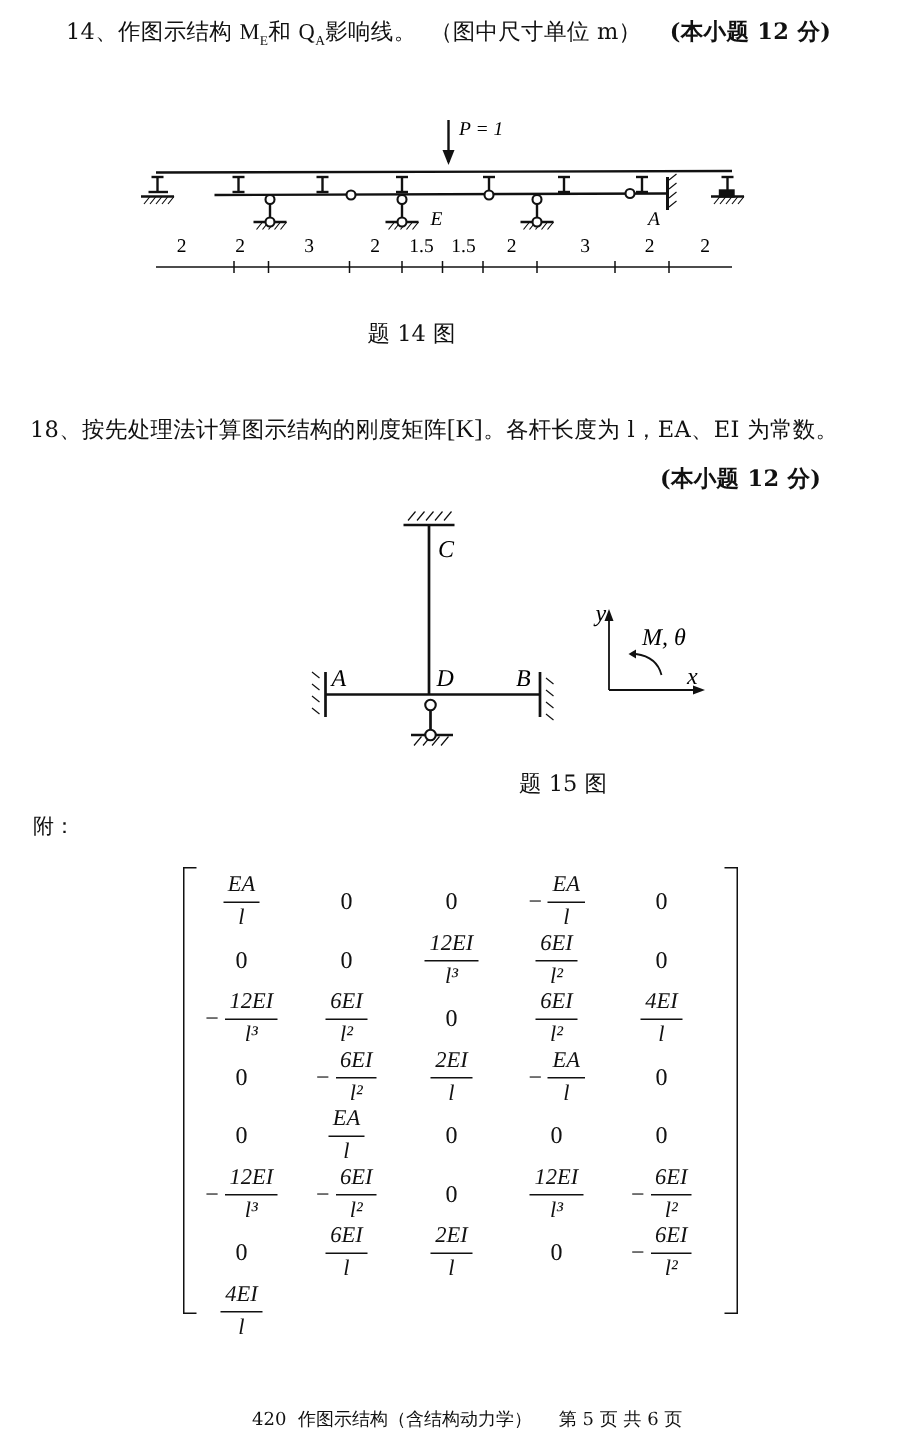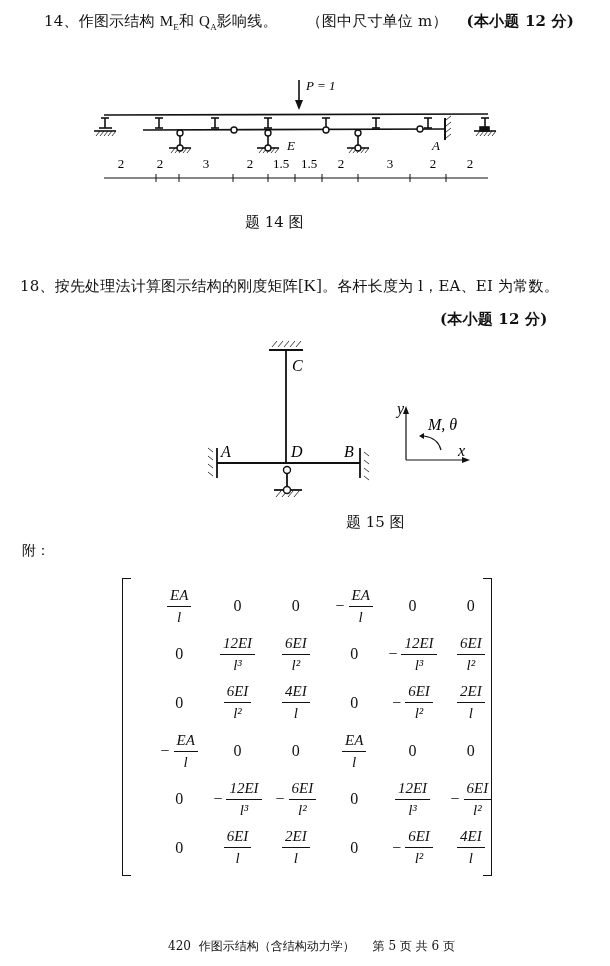--- a/index.html
+++ b/index.html
@@ -9,37 +9,37 @@
   .q-title { font-size:15px; letter-spacing:0.2px; white-space:nowrap; }
   .bold { font-weight:bold; }
   .ital { font-family:"Liberation Serif", serif; }
   .caption { font-size:15px; }
   svg text { font-family:"Liberation Serif", serif; }
   .matrix { position:absolute; left:122px; top:578px; width:370px; height:298px; }
   .bracket-l { position:absolute; left:0; top:0; width:8px; height:296px;
                border-left:1.6px solid #111; border-top:1.6px solid #111; border-bottom:1.6px solid #111; }
   .bracket-r { position:absolute; right:0; top:0; width:8px; height:296px;
                border-right:1.6px solid #111; border-top:1.6px solid #111; border-bottom:1.6px solid #111; }
-  .grid { position:absolute; left:28px; top:4px; width:350px; height:290px;
-          display:grid; grid-template-columns:repeat(6, 1fr); grid-template-rows:repeat(6, 1fr); }
+  .grid { position:absolute; left:4px; top:4px; width:350px; height:290px;
+          display:grid; grid-template-columns:repeat(5, 1fr); grid-template-rows:repeat(6, 1fr); }
   .cell { display:flex; align-items:center; justify-content:center; font-family:"Liberation Serif", serif; font-size:16px; }
   .frac { display:inline-flex; flex-direction:column; align-items:center; font-style:italic; font-size:15px; }
   .frac .num { padding:0 3px 2px 3px; border-bottom:1.2px solid #111; }
   .frac .den { padding-top:2px; }
   .neg { margin-right:4px; font-size:16px; }
   .footer { font-size:12px; white-space:nowrap; }
 </style>
 </head>
 <body>
 
 <div class="abs q-title" style="left:44px; top:12px;">
   <span>14、</span><span>作图示结构</span>
   <span class="ital"><span>M</span><sub style="font-size:9px">E</sub></span><span>和</span>
   <span class="ital"><span>Q</span><sub style="font-size:9px">A</sub></span><span>影响线。</span>
-  <span style="margin-left:24px">（图中尺寸单位 m）</span>
+  <span style="margin-left:4px">（图中尺寸单位 m）</span>
   <span class="bold" style="margin-left:14px">(本小题 12 分)</span>
 </div>
 
 <svg class="abs" style="left:0; top:0;" width="610" height="200">
   <g stroke="#111" fill="none" stroke-width="1.6">
 
     <line x1="104" y1="115" x2="488" y2="114"></line>
 
     <line x1="143" y1="130" x2="444" y2="129"></line>
 

